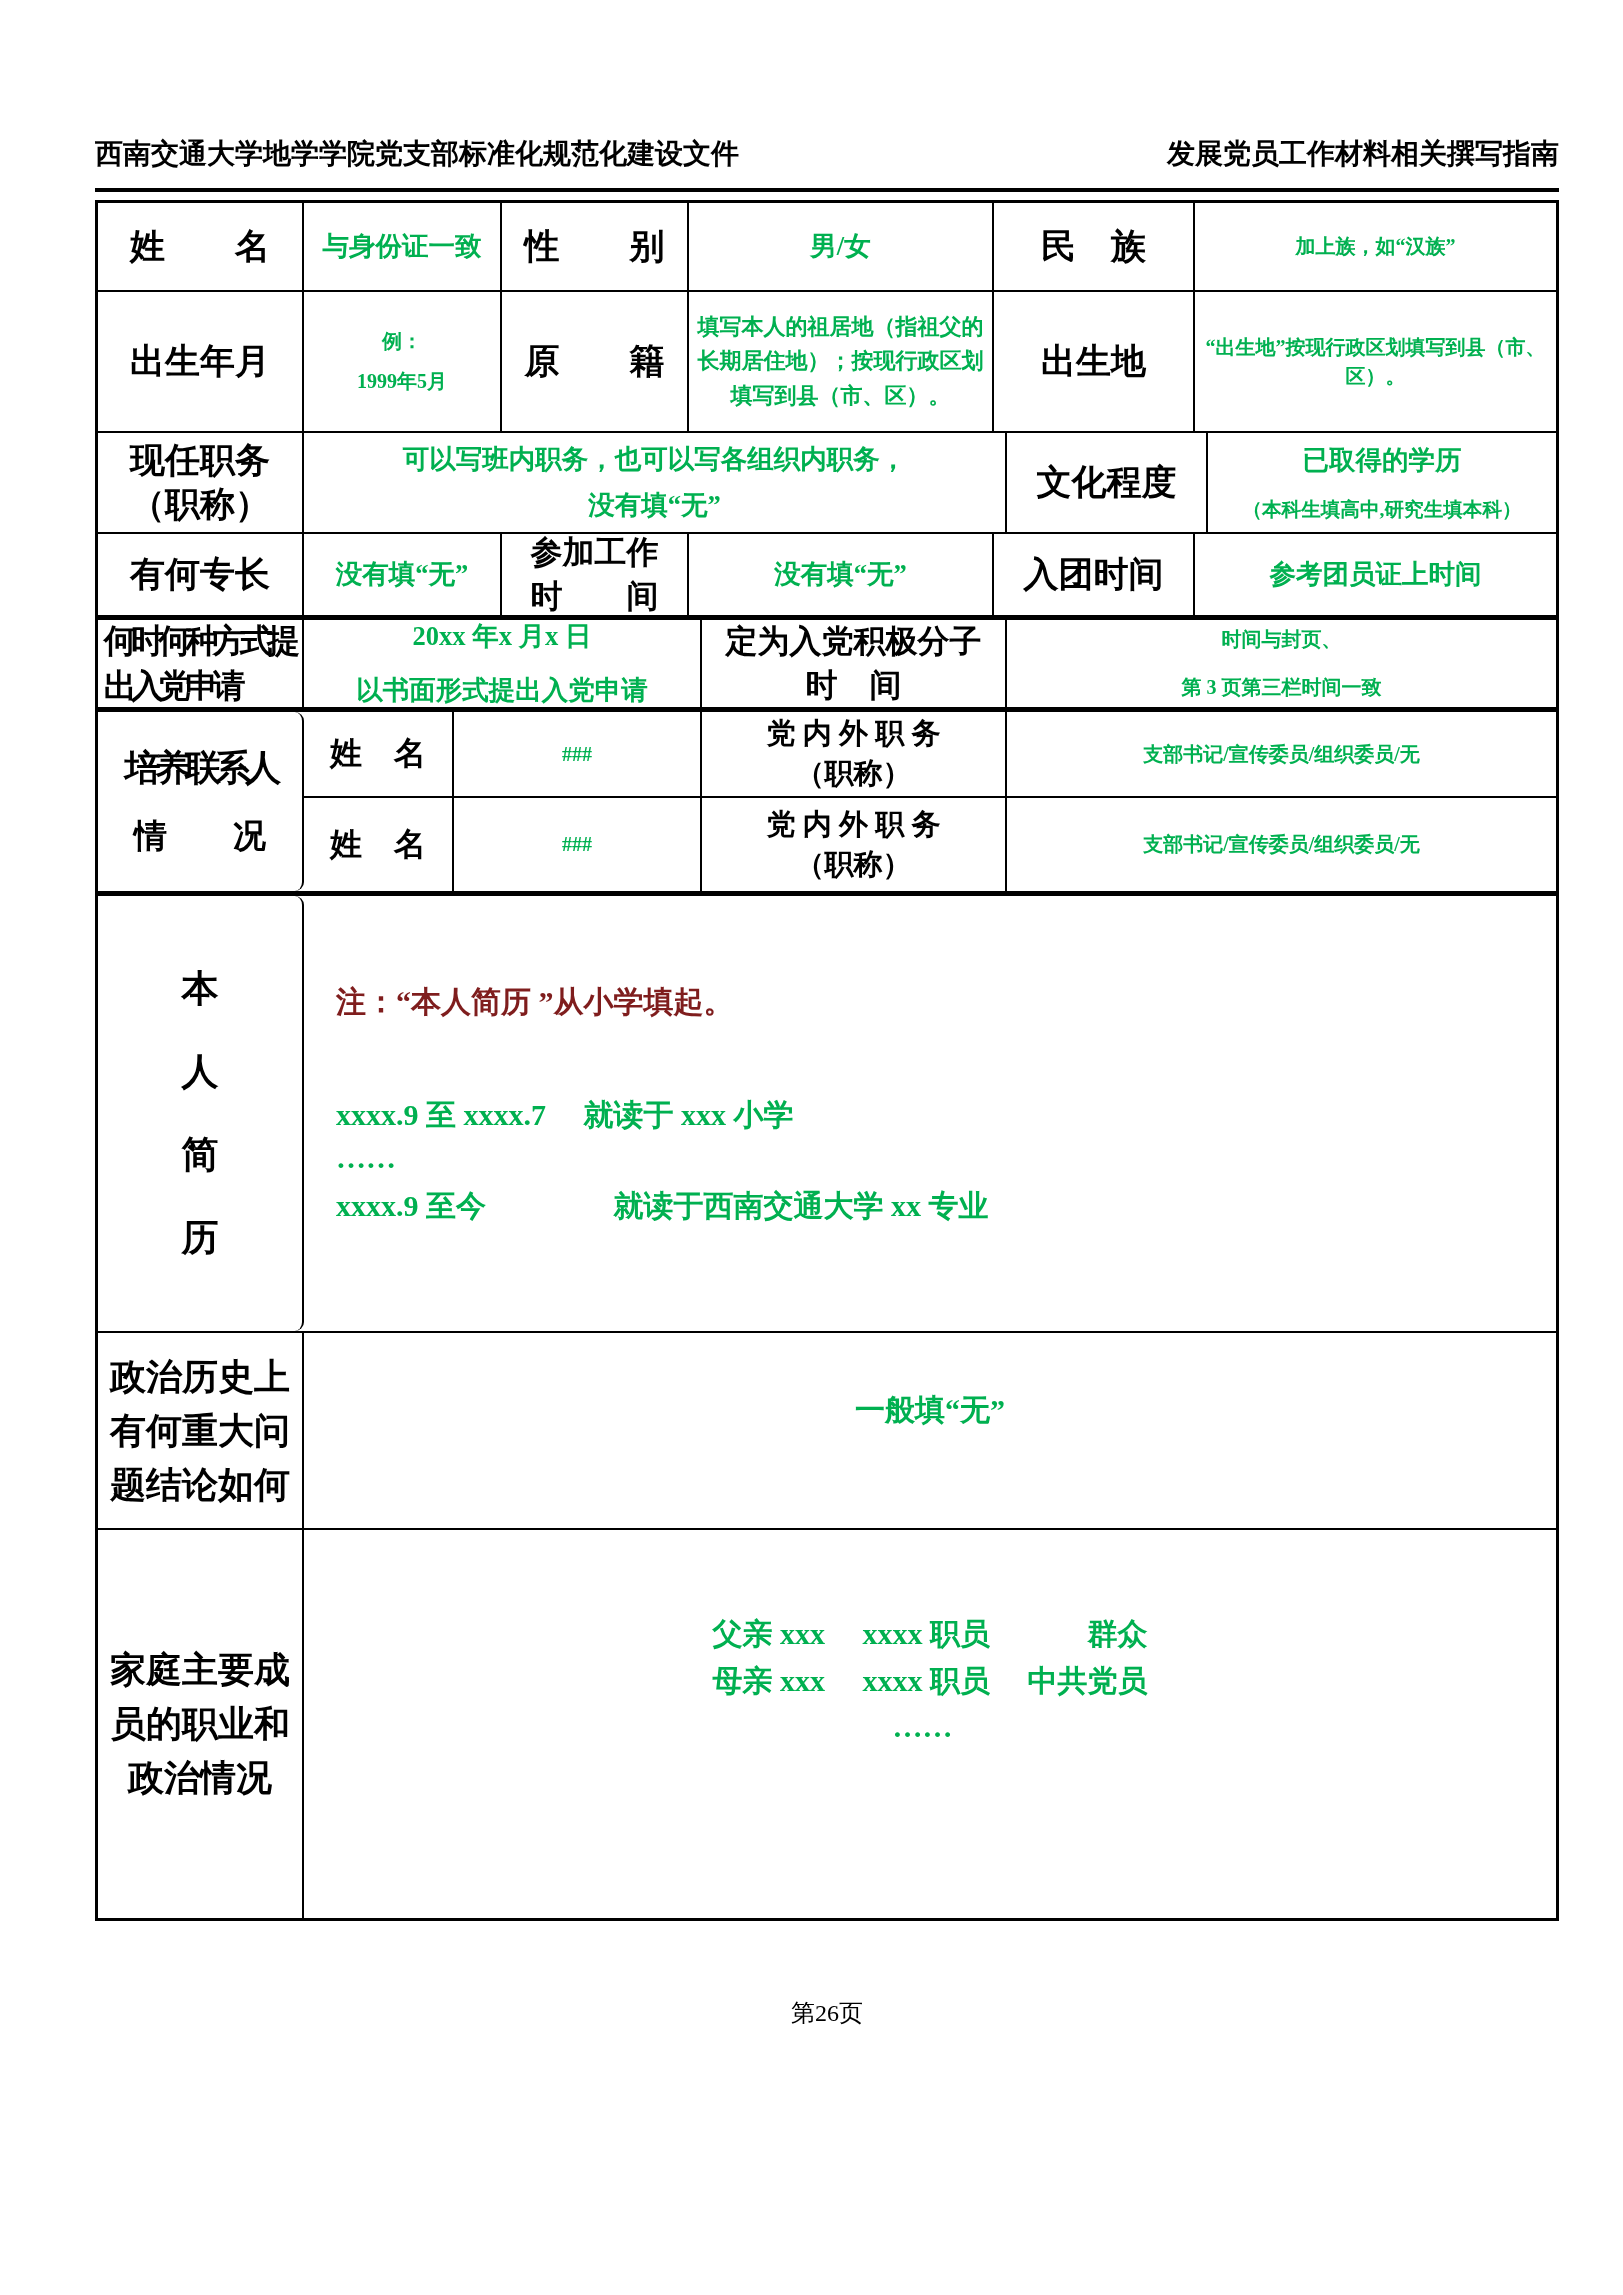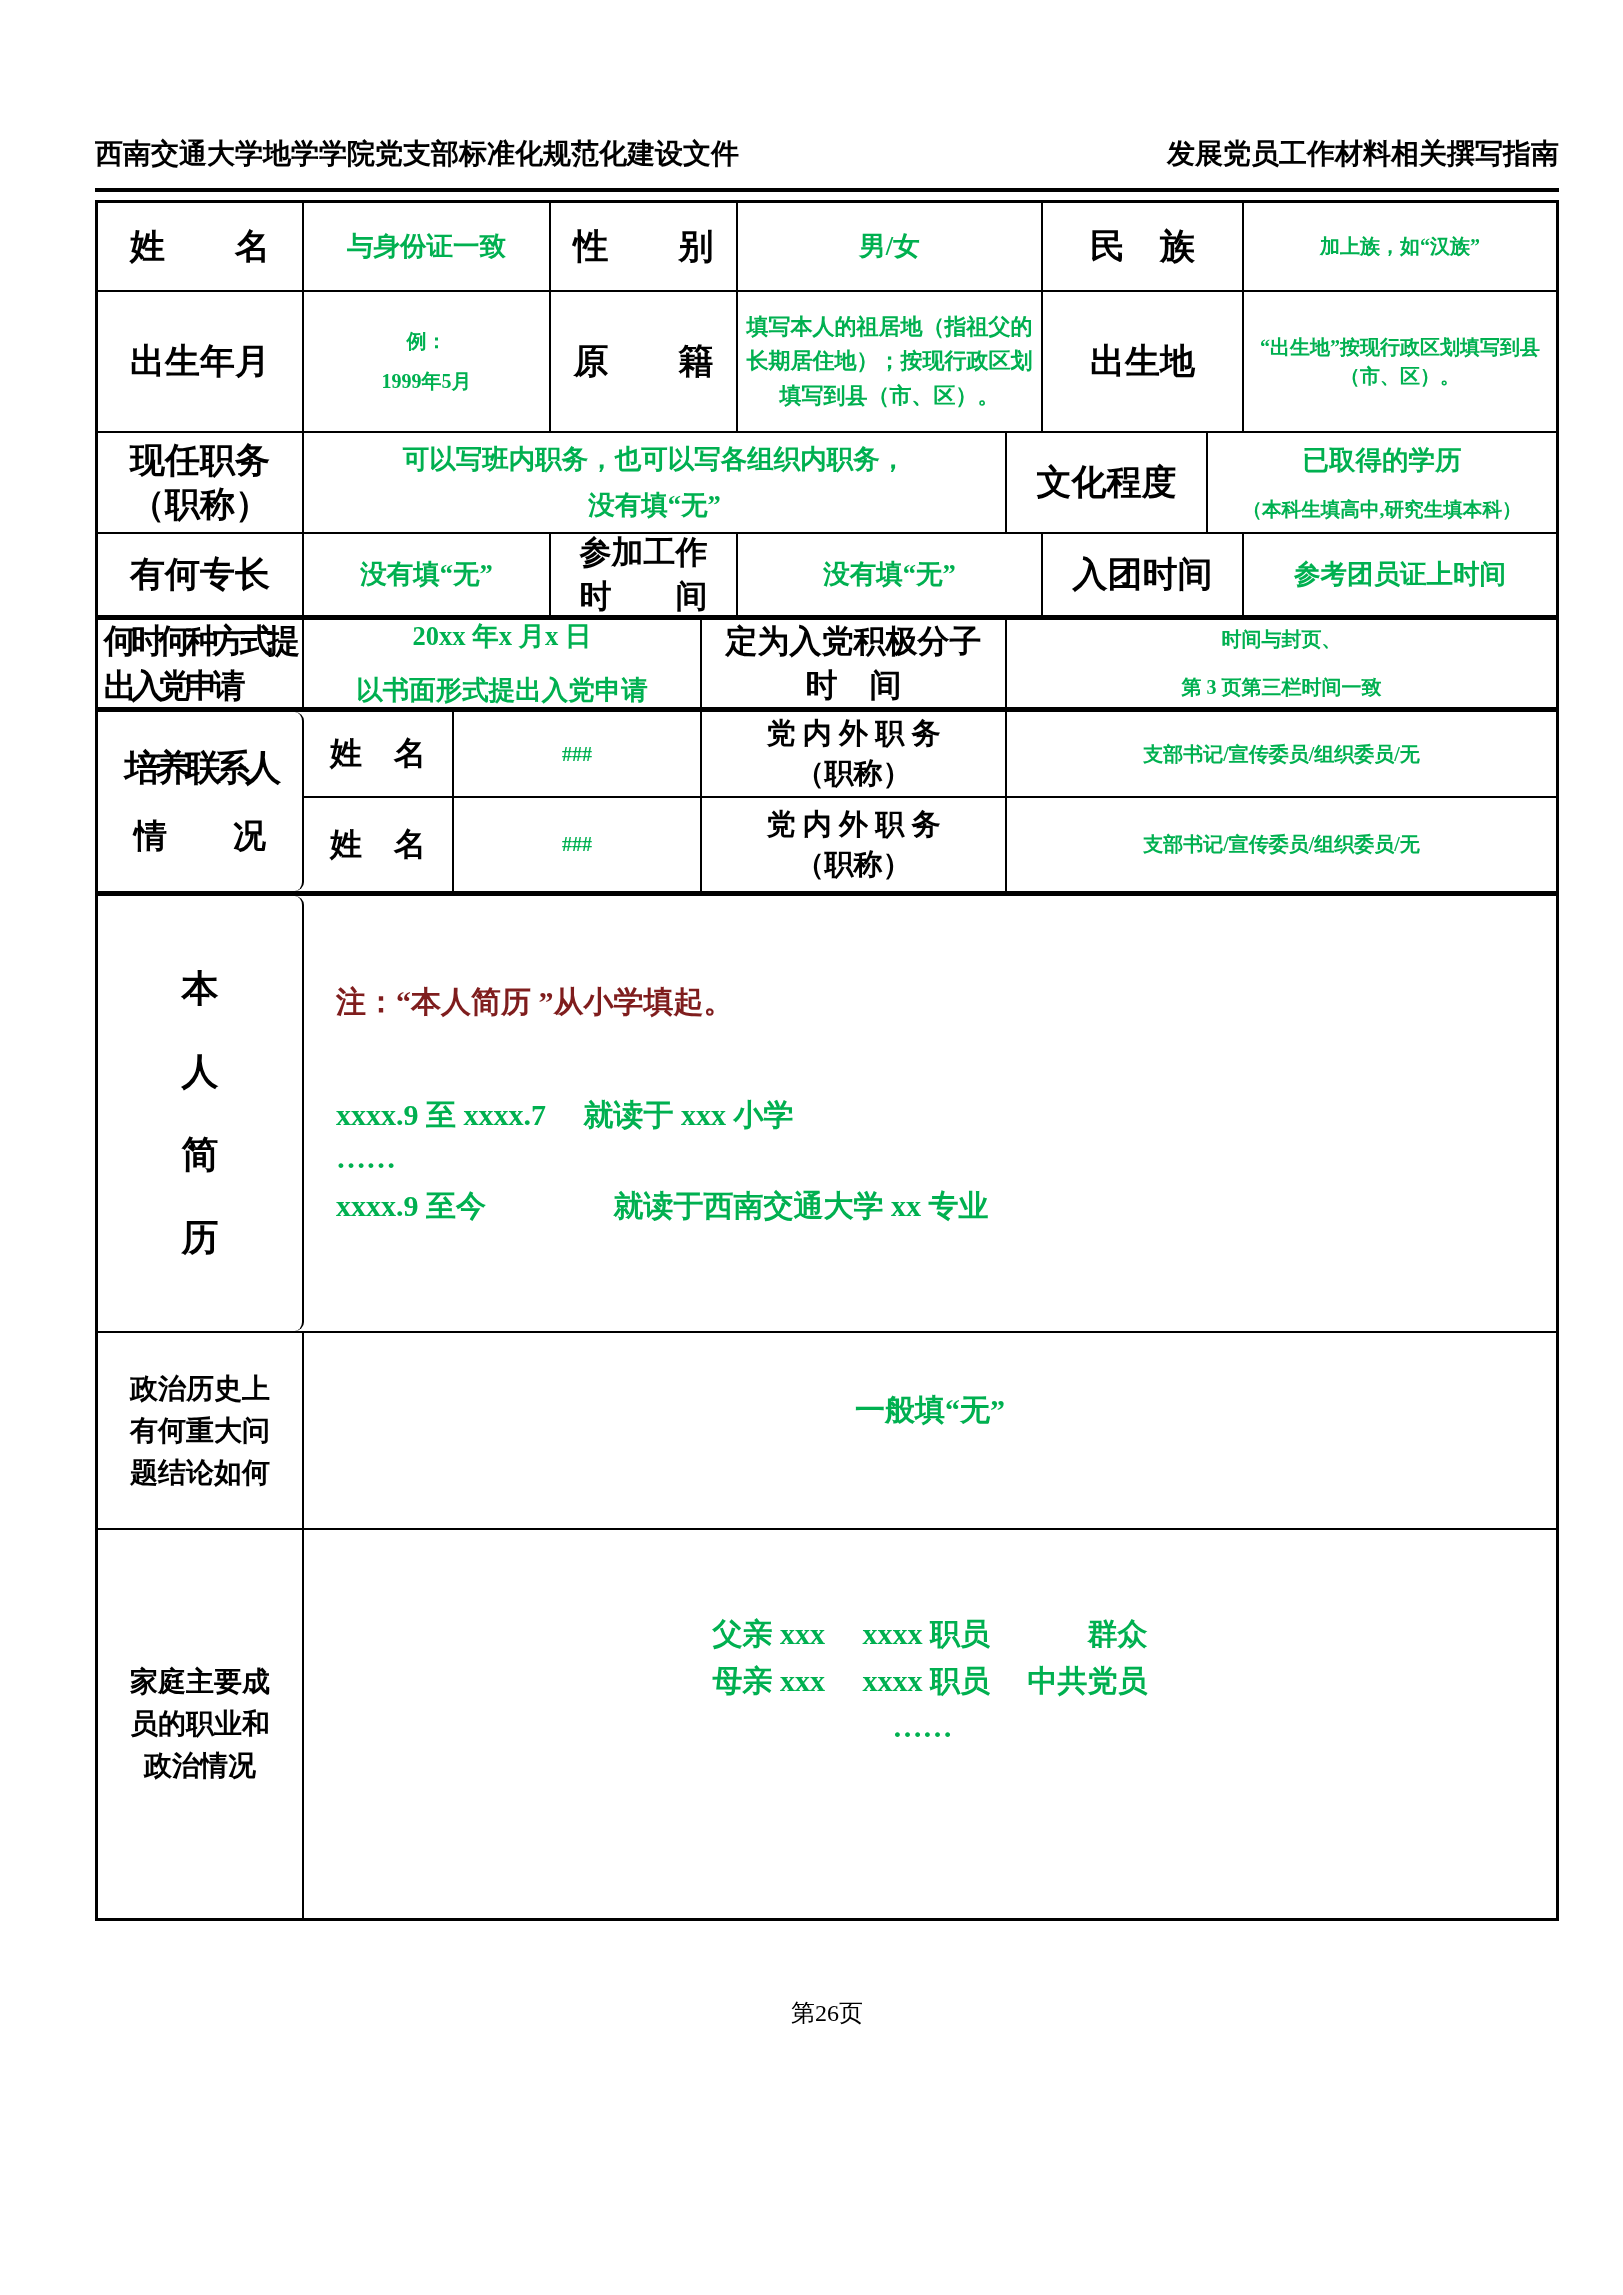--- a/index.html
+++ b/index.html
@@ -22,21 +22,21 @@
   .trow.heavy{border-bottom-width:5.2px;}
   .trow:last-child{border-bottom:none;}
   .cell{
     border-right:2.9px solid #000;box-sizing:border-box;
     display:flex;flex-direction:column;align-items:center;justify-content:center;
     text-align:center;overflow:hidden;padding:0 5.8px;
   }
   .cell:last-child{border-right:none;}
   
   .ca{width:206px;flex:none;}
-  .cb{width:247px;flex:none;}
+  .cb{width:198px;flex:none;}
   .cc{width:187px;flex:none;}
   .cd{width:305px;flex:none;}
   .ce{width:201px;flex:none;}
   .cf{flex:1;}
   .cbcd{width:703px;flex:none;}
   .cbc{width:398px;flex:none;}
   .cef{flex:1;}
   .cb1{width:150px;flex:none;}
   .cb2{width:248px;flex:none;}
   .cd2{width:305px;flex:none;}
@@ -59,21 +59,21 @@
   .g34{font-size:19.6px;line-height:1.3;}
   .gap20{margin-top:11.5px;}
   .gap34{margin-top:19.6px;}
   
   .resume-label{justify-content:space-evenly;font-weight:bold;font-size:37px;padding:35px 0;border-radius:9px;}
   .resume-content{align-items:flex-start;justify-content:flex-start;text-align:left;padding:86px 0 0 32px;font-size:30px;}
   .resume-line1{margin-top:72px;}
   .resume-line2{margin-top:4.6px;}
   .resume-line3{margin-top:11.5px;}
   
-  .lbl62{font-weight:bold;font-size:28px;line-height:1.5;}
+  .lbl62{font-weight:bold;font-size:36px;line-height:1.5;}
   .political-content{padding-bottom:40px;font-size:30px;}
   .family-content{padding-top:81px;font-size:30px;line-height:1.55;align-items:center;justify-content:flex-start;}
   .family-lines{display:inline-block;text-align:left;}
   
   .footer{margin-top:76px;text-align:center;font-size:24px;}
 </style>
 </head>
 <body>
 
 <div class="content">

